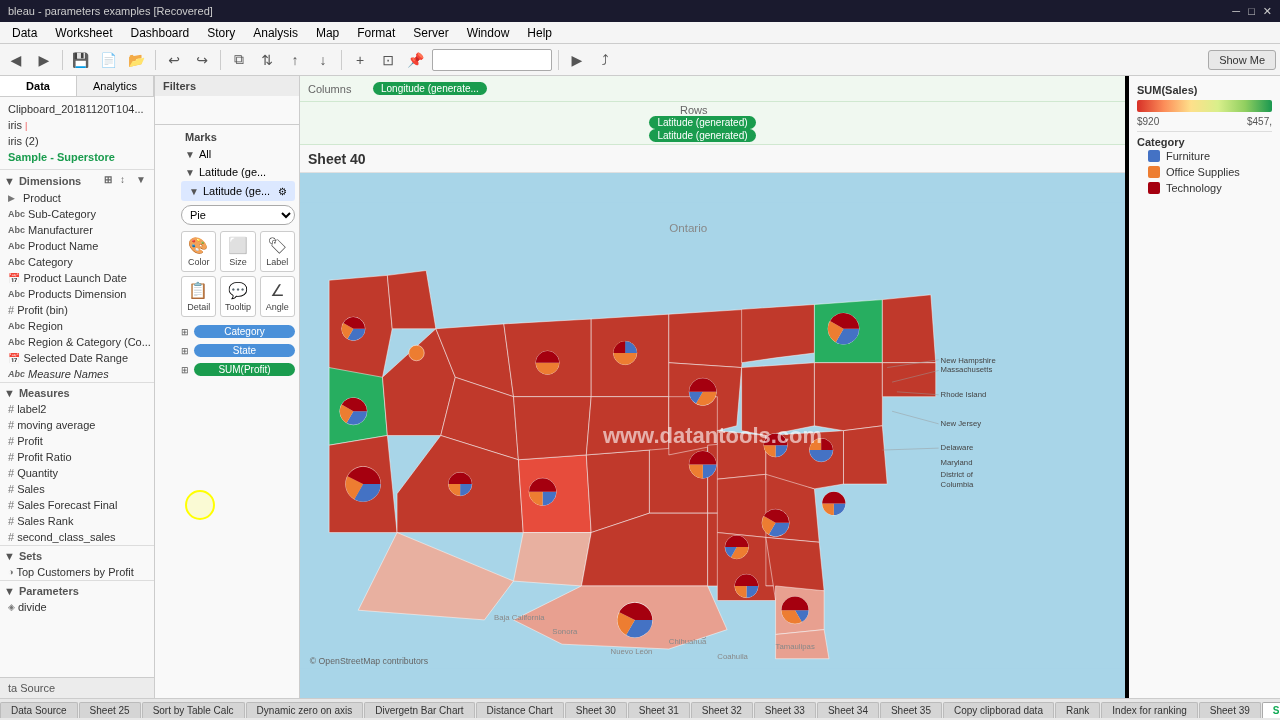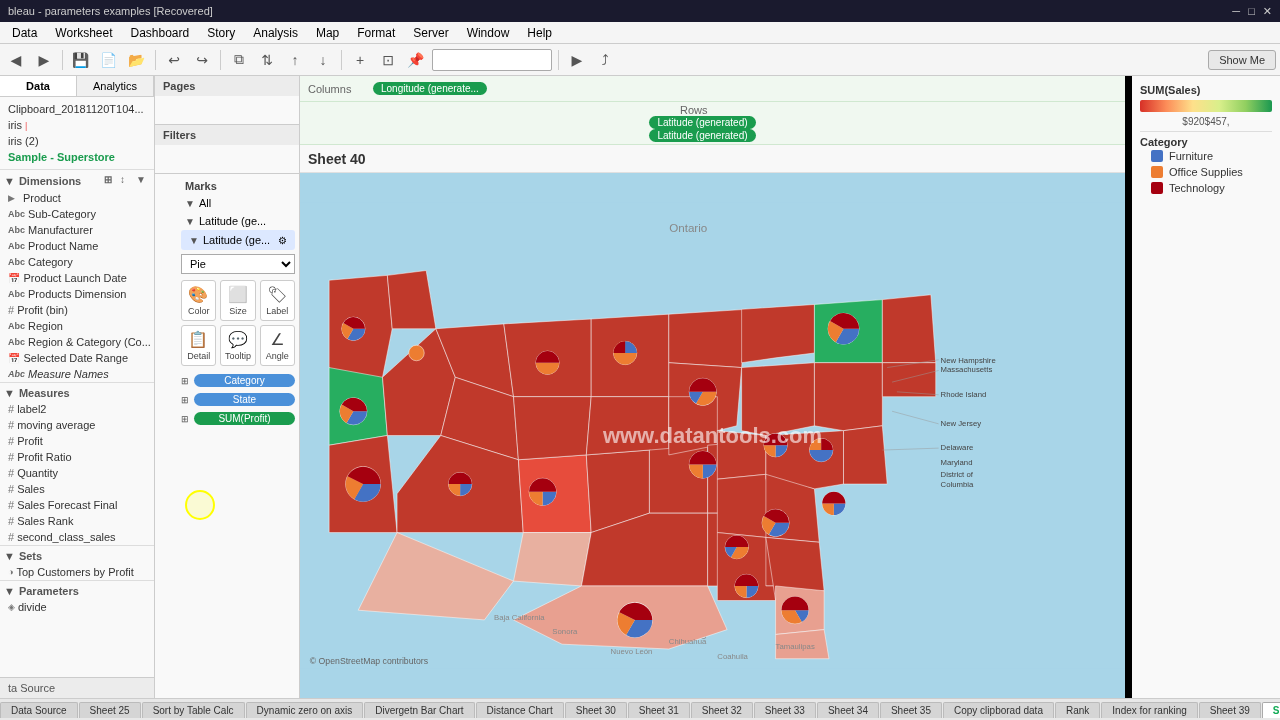--- a/index.html
+++ b/index.html
@@ -59,21 +59,21 @@
     .pill.green { background: #1a9c4e; }
     
     
     .marks-panel { padding: 4px; flex: 1; margin-left: 22px; }
     .marks-header { font-size: 11px; font-weight: bold; padding: 2px 4px; color: #444; }
     .marks-layer { padding: 2px 4px; font-size: 11px; }
     .marks-layer-item { display: flex; align-items: center; padding: 1px 0; cursor: pointer; }
     .marks-layer-icon { margin-right: 4px; font-size: 10px; color: #555; }
     
     .marks-type-selector { display: flex; align-items: center; margin: 4px 0; }
-    .marks-type-select { border: 1px solid #aaa; border-radius: 0; padding: 2px 4px; font-size: 11px; background: white; width: 100%; cursor: pointer; }
+    .marks-type-select { border: 1px solid #aaa; border-radius: 10px; padding: 2px 4px; font-size: 11px; background: white; width: 100%; cursor: pointer; }
     
     .marks-buttons { display: grid; grid-template-columns: repeat(3, 1fr); gap: 4px; margin: 6px 0; }
     .marks-btn { display: flex; flex-direction: column; align-items: center; padding: 4px 2px; border: 1px solid #ccc; border-radius: 3px; cursor: pointer; font-size: 9px; background: white; color: #444; }
     .marks-btn-icon { font-size: 16px; margin-bottom: 2px; }
     
     .marks-fields { margin-top: 4px; }
     .marks-field-row { display: flex; align-items: center; padding: 2px 0; font-size: 10px; }
     .marks-field-pill { background: #4a90d9; color: white; border-radius: 10px; padding: 1px 8px; font-size: 10px; cursor: pointer; flex: 1; text-align: center; overflow: hidden; text-overflow: ellipsis; white-space: nowrap; }
     .marks-field-pill.green { background: #1a9c4e; }
     .marks-field-icon { font-size: 9px; color: #555; margin-right: 3px; width: 10px; }
@@ -84,24 +84,24 @@
     .sheet-header-row { display: flex; align-items: center; padding: 0 8px; height: 28px; border-bottom: 1px solid #e0e0e0; background: #f8f8f8; }
     .sheet-title { font-size: 14px; font-weight: bold; color: #333; }
     
     .columns-shelf { display: flex; align-items: center; padding: 2px 8px; background: #f0f8f0; border-bottom: 1px solid #d0e8d0; min-height: 26px; }
     .rows-shelf { display: flex; align-items: center; padding: 2px 8px; background: #f0f8f0; border-bottom: 1px solid #d0e8d0; min-height: 26px; flex-direction: column; }
     .shelf-label { font-size: 11px; color: #666; width: 65px; }
     
     .map-container { flex: 1; position: relative; overflow: hidden; background: #a8d5e8; }
     
     
-    .legend-panel { width: 155px; background: #f9f9f9; border-left: 7px solid #000000; padding: 8px; display: flex; flex-direction: column; }
+    .legend-panel { width: 155px; background: #f9f9f9; border-left: 4px solid #000000; padding: 8px; display: flex; flex-direction: column; }
     .legend-title { font-size: 11px; font-weight: bold; color: #333; }
     .legend-gradient { height: 12px; background: linear-gradient(to right, #d73027, #fc8d59, #fee08b, #d9ef8b, #91cf60, #1a9850); border-radius: 2px; margin: 4px 0; }
-    .legend-range { display: flex; justify-content: center; font-size: 10px; color: #555; }
+    .legend-range { display: flex; justify-content: space-between; font-size: 10px; color: #555; }
     .legend-separator { border-top: 1px solid #ddd; margin: 4px 0; }
     .legend-category { display: flex; align-items: center; gap: 6px; font-size: 11px; color: #333; padding: 2px 11px; }
     .legend-color-box { width: 12px; height: 12px; border-radius: 2px; }
     
     
     .watermark { position: absolute; top: 50%; left: 50%; transform: translate(-50%, -50%); font-size: 22px; color: rgba(255,255,255,0.6); font-weight: bold; white-space: nowrap; pointer-events: none; z-index: 10; }
     
     
     .bottom-tabs { height: 22px; background: #e8e8e8; border-top: 1px solid #ccc; display: flex; align-items: center; overflow-x: auto; gap: 1px; }
     .bottom-tab { padding: 2px 10px; font-size: 10px; background: #d5d5d5; border: 1px solid #bbb; border-bottom: none; cursor: pointer; white-space: nowrap; color: #333; border-radius: 2px 2px 0 0; }
@@ -226,24 +226,20 @@
       <div class="param-item"><span style="font-size:9px;color:#777;">◈</span>divide</div>
     </div>
 
     <div style="padding:4px 8px; font-size:11px; color:#555; border-top:1px solid #ccc; background:#ececec;">
       <span>ta Source</span>
     </div>
   </div>
 
   <div class="middle-panel">
 
-    <div class="panel-section">
-      <div class="panel-section-header">Pages</div>
-      <div class="panel-section-body"></div>
-    </div>
 
     <div class="panel-section">
       <div class="panel-section-header">Filters</div>
       <div class="panel-section-body"></div>
     </div>
 
     <div class="marks-panel">
       <div class="marks-header">Marks</div>
 
       <div class="marks-layer">

